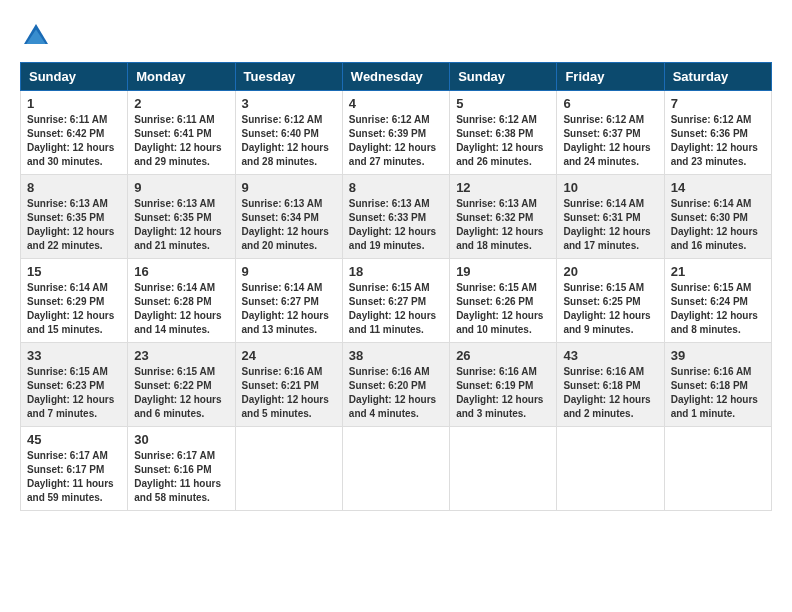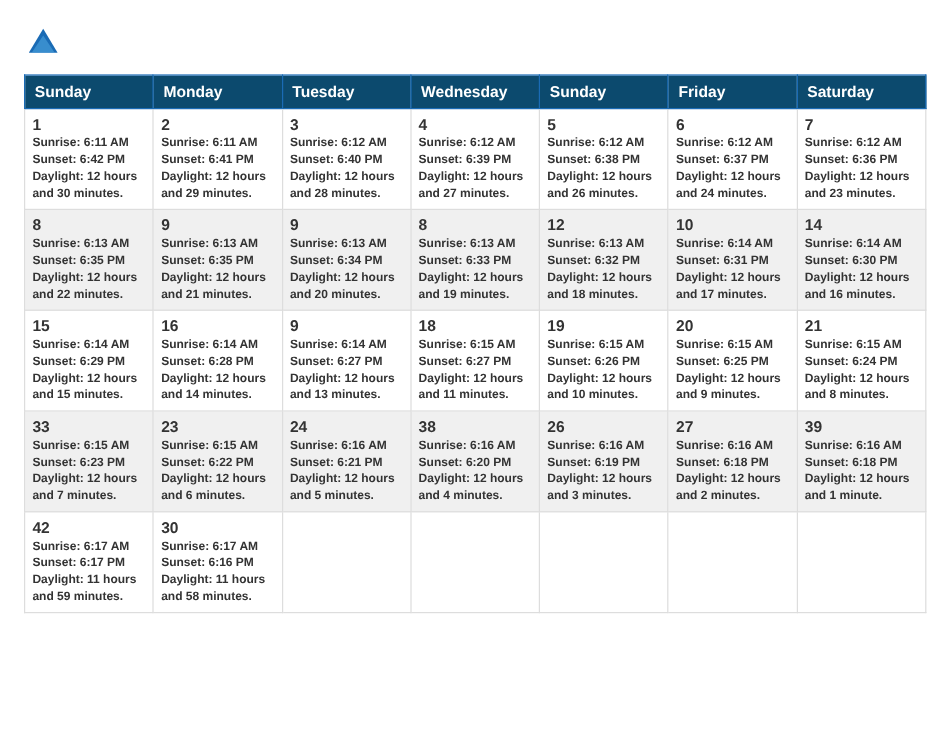--- a/index.html
+++ b/index.html
@@ -239,31 +239,31 @@
         </td>
         <td>
           <span class="day-number">38</span>
 <div class="day-info">Sunrise: 6:16 AM<br>Sunset: 6:20 PM<br>Daylight: 12 hours and 4 minutes.</div>
         </td>
         <td>
           <span class="day-number">26</span>
 <div class="day-info">Sunrise: 6:16 AM<br>Sunset: 6:19 PM<br>Daylight: 12 hours and 3 minutes.</div>
         </td>
         <td>
-          <span class="day-number">27</span>
+          <span class="day-number">43</span>
 <div class="day-info">Sunrise: 6:16 AM<br>Sunset: 6:18 PM<br>Daylight: 12 hours and 2 minutes.</div>
         </td>
         <td>
           <span class="day-number">39</span>
 <div class="day-info">Sunrise: 6:16 AM<br>Sunset: 6:18 PM<br>Daylight: 12 hours and 1 minute.</div>
         </td>
       </tr>
       <tr>
         <td>
-          <span class="day-number">42</span>
+          <span class="day-number">45</span>
 <div class="day-info">Sunrise: 6:17 AM<br>Sunset: 6:17 PM<br>Daylight: 11 hours and 59 minutes.</div>
         </td>
         <td>
           <span class="day-number">30</span>
 <div class="day-info">Sunrise: 6:17 AM<br>Sunset: 6:16 PM<br>Daylight: 11 hours and 58 minutes.</div>
         </td>
         <td class="empty-cell"></td>
         <td class="empty-cell"></td>
         <td class="empty-cell"></td>
         <td class="empty-cell"></td>

